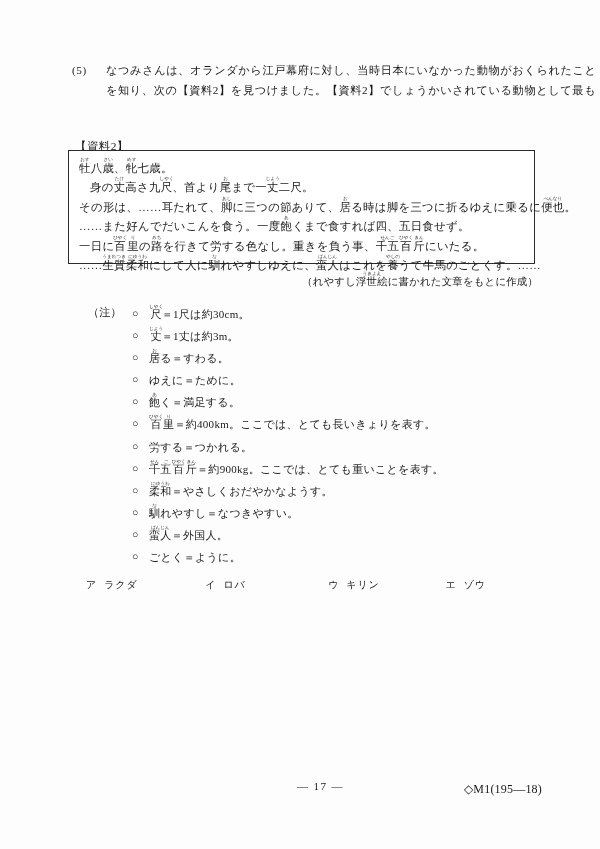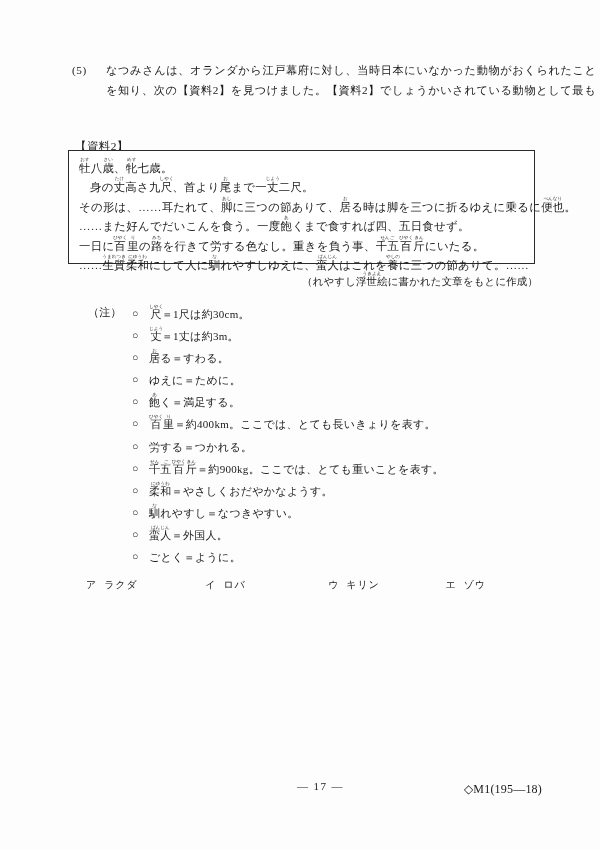--- a/index.html
+++ b/index.html
@@ -189,21 +189,21 @@
 
   <div class="shiryo-label">【資料2】</div>
 
   <div class="quote-box">
     <div class="quote-inner" id="quote-lines">
         <div class="q-row"><ruby><span>牡</span><rt>おす</rt></ruby><span>八</span><ruby><span>歳</span><rt>さい</rt></ruby><span>、</span><ruby><span>牝</span><rt>めす</rt></ruby><span>七歳。</span></div>
         <div class="q-row indent"><span>身の</span><ruby><span>丈</span><rt>たけ</rt></ruby><span>高さ九</span><ruby><span>尺</span><rt>しやく</rt></ruby><span>、首より</span><ruby><span>尾</span><rt>お</rt></ruby><span>まで一</span><ruby><span>丈</span><rt>じよう</rt></ruby><span>二尺。</span></div>
         <div class="q-row"><span>その形は、……耳たれて、</span><ruby><span>脚</span><rt>あし</rt></ruby><span>に三つの節ありて、</span><ruby><span>居</span><rt>お</rt></ruby><span>る時は脚を三つに折るゆえに乗るに</span><ruby><span>便也</span><rt>べんなり</rt></ruby><span>。</span></div>
         <div class="q-row"><span>……また好んでだいこんを食う。一度</span><ruby><span>飽</span><rt>あ</rt></ruby><span>くまで食すれば四、五日食せず。</span></div>
         <div class="q-row"><span>一日に</span><ruby><span>百</span><rt>ひやく</rt></ruby><ruby><span>里</span><rt>り</rt></ruby><span>の</span><ruby><span>路</span><rt>みち</rt></ruby><span>を行きて労する色なし。重きを負う事、</span><ruby><span>千五</span><rt>せんご</rt></ruby><ruby><span>百</span><rt>ひやく</rt></ruby><ruby><span>斤</span><rt>きん</rt></ruby><span>にいたる。</span></div>
-        <div class="q-row"><span>……</span><ruby><span>生質</span><rt>うまれつき</rt></ruby><ruby><span>柔和</span><rt>にゆうわ</rt></ruby><span>にして人に</span><ruby><span>馴</span><rt>な</rt></ruby><span>れやすしゆえに、</span><ruby><span>蛮人</span><rt>ばんじん</rt></ruby><span>はこれを</span><ruby><span>養</span><rt>やしの</rt></ruby><span>に三つの節ありて。……</span></div>
+        <div class="q-row"><span>……</span><ruby><span>生質</span><rt>うまれつき</rt></ruby><ruby><span>柔和</span><rt>にゆうわ</rt></ruby><span>にして人に</span><ruby><span>馴</span><rt>な</rt></ruby><span>れやすしゆえに、</span><ruby><span>蛮人</span><rt>ばんじん</rt></ruby><span>はこれを</span><ruby><span>養</span><rt>やしの</rt></ruby><span>うて牛馬のごとくす。……</span></div>
       </div>
   </div>
 
   <div class="attribution" id="attribution"><span>（れやすし</span><ruby><span>浮世絵</span><rt>うきよえ</rt></ruby><span>に書かれた文章をもとに作成）</span></div>
 
   <div class="notes">
     <div class="notes-label">（注）</div>
     <div class="notes-list" id="notes-list">
         <div class="note-item">
           <span class="note-bullet">○</span>

